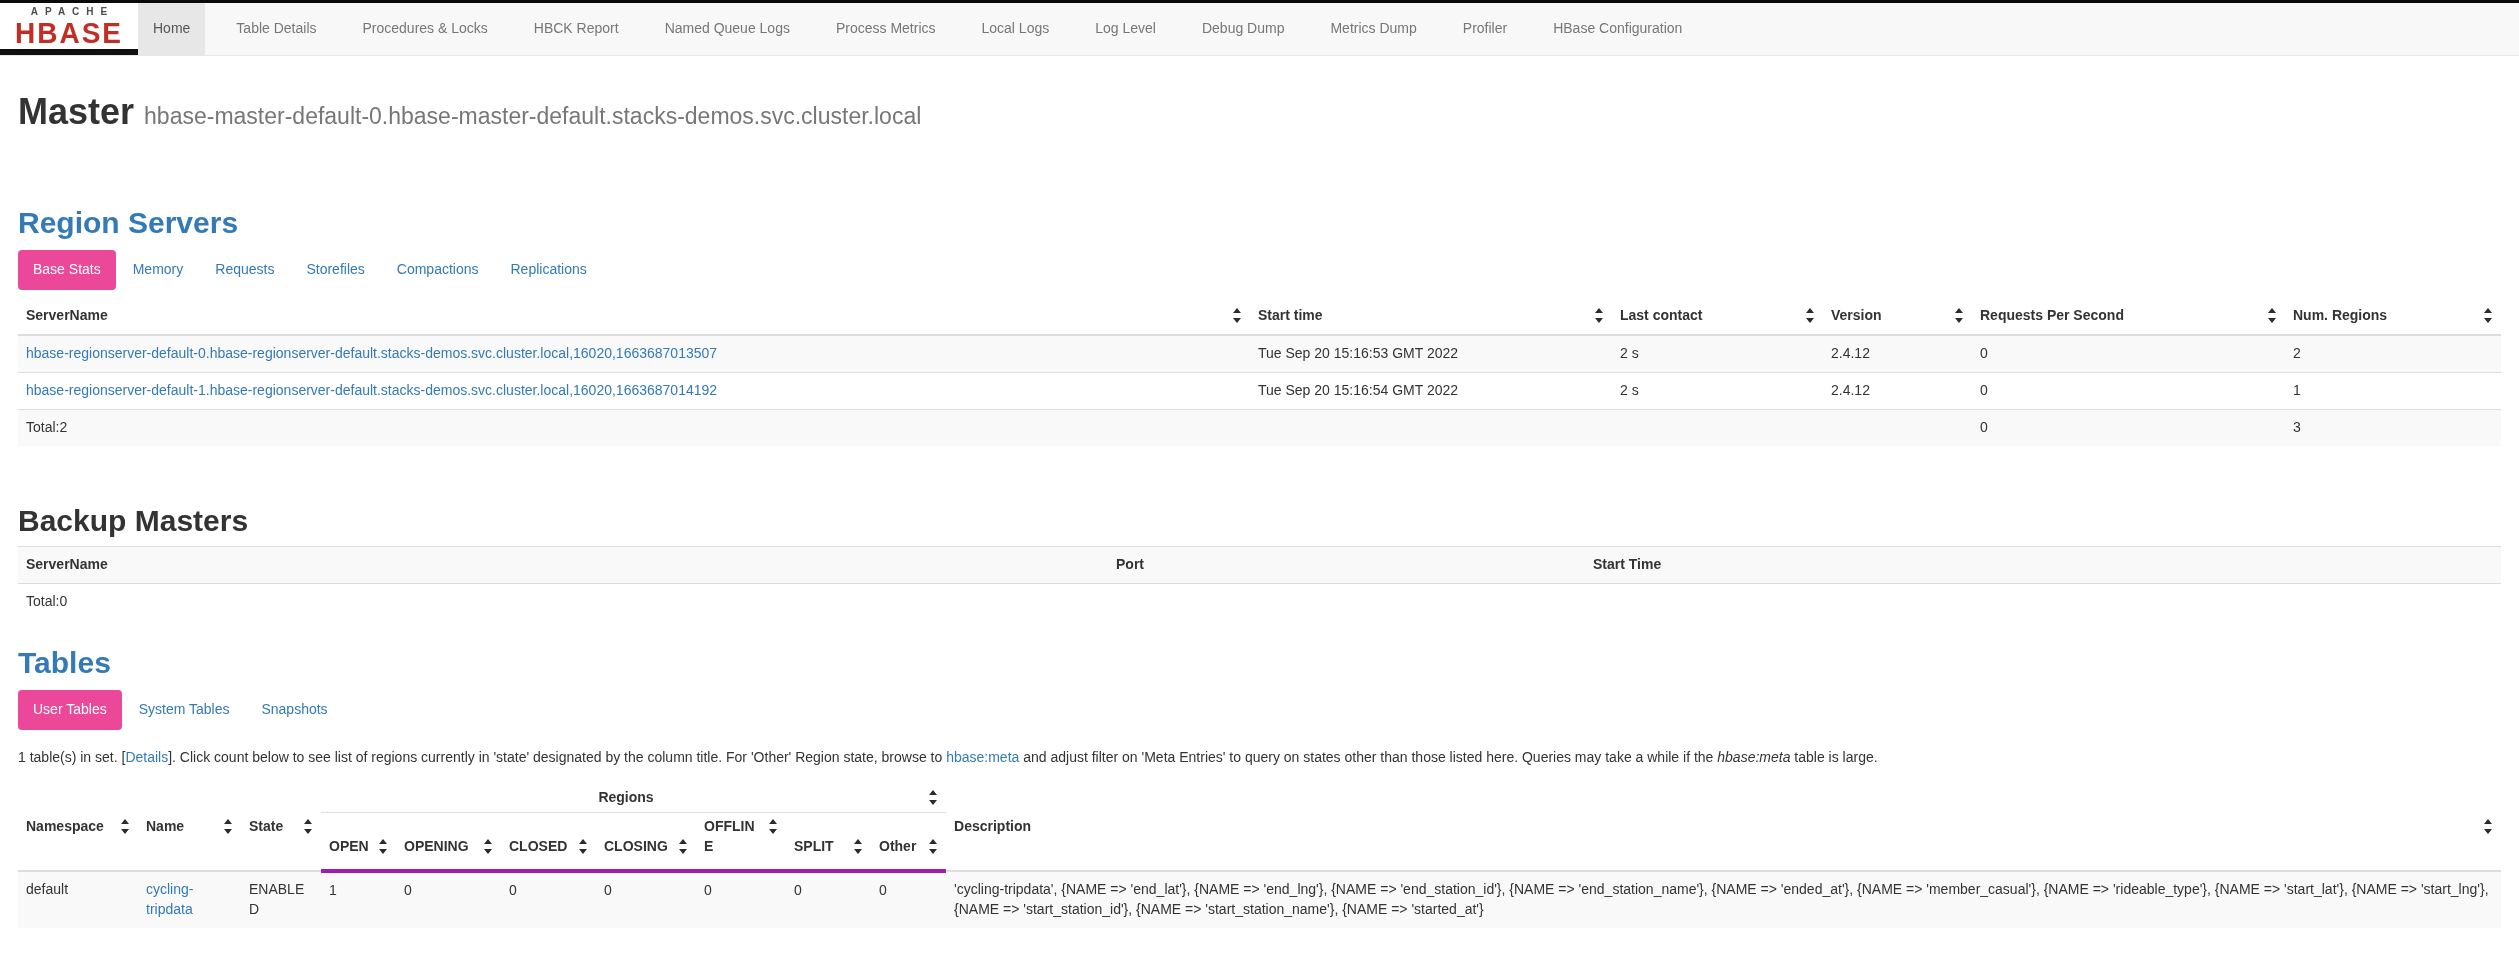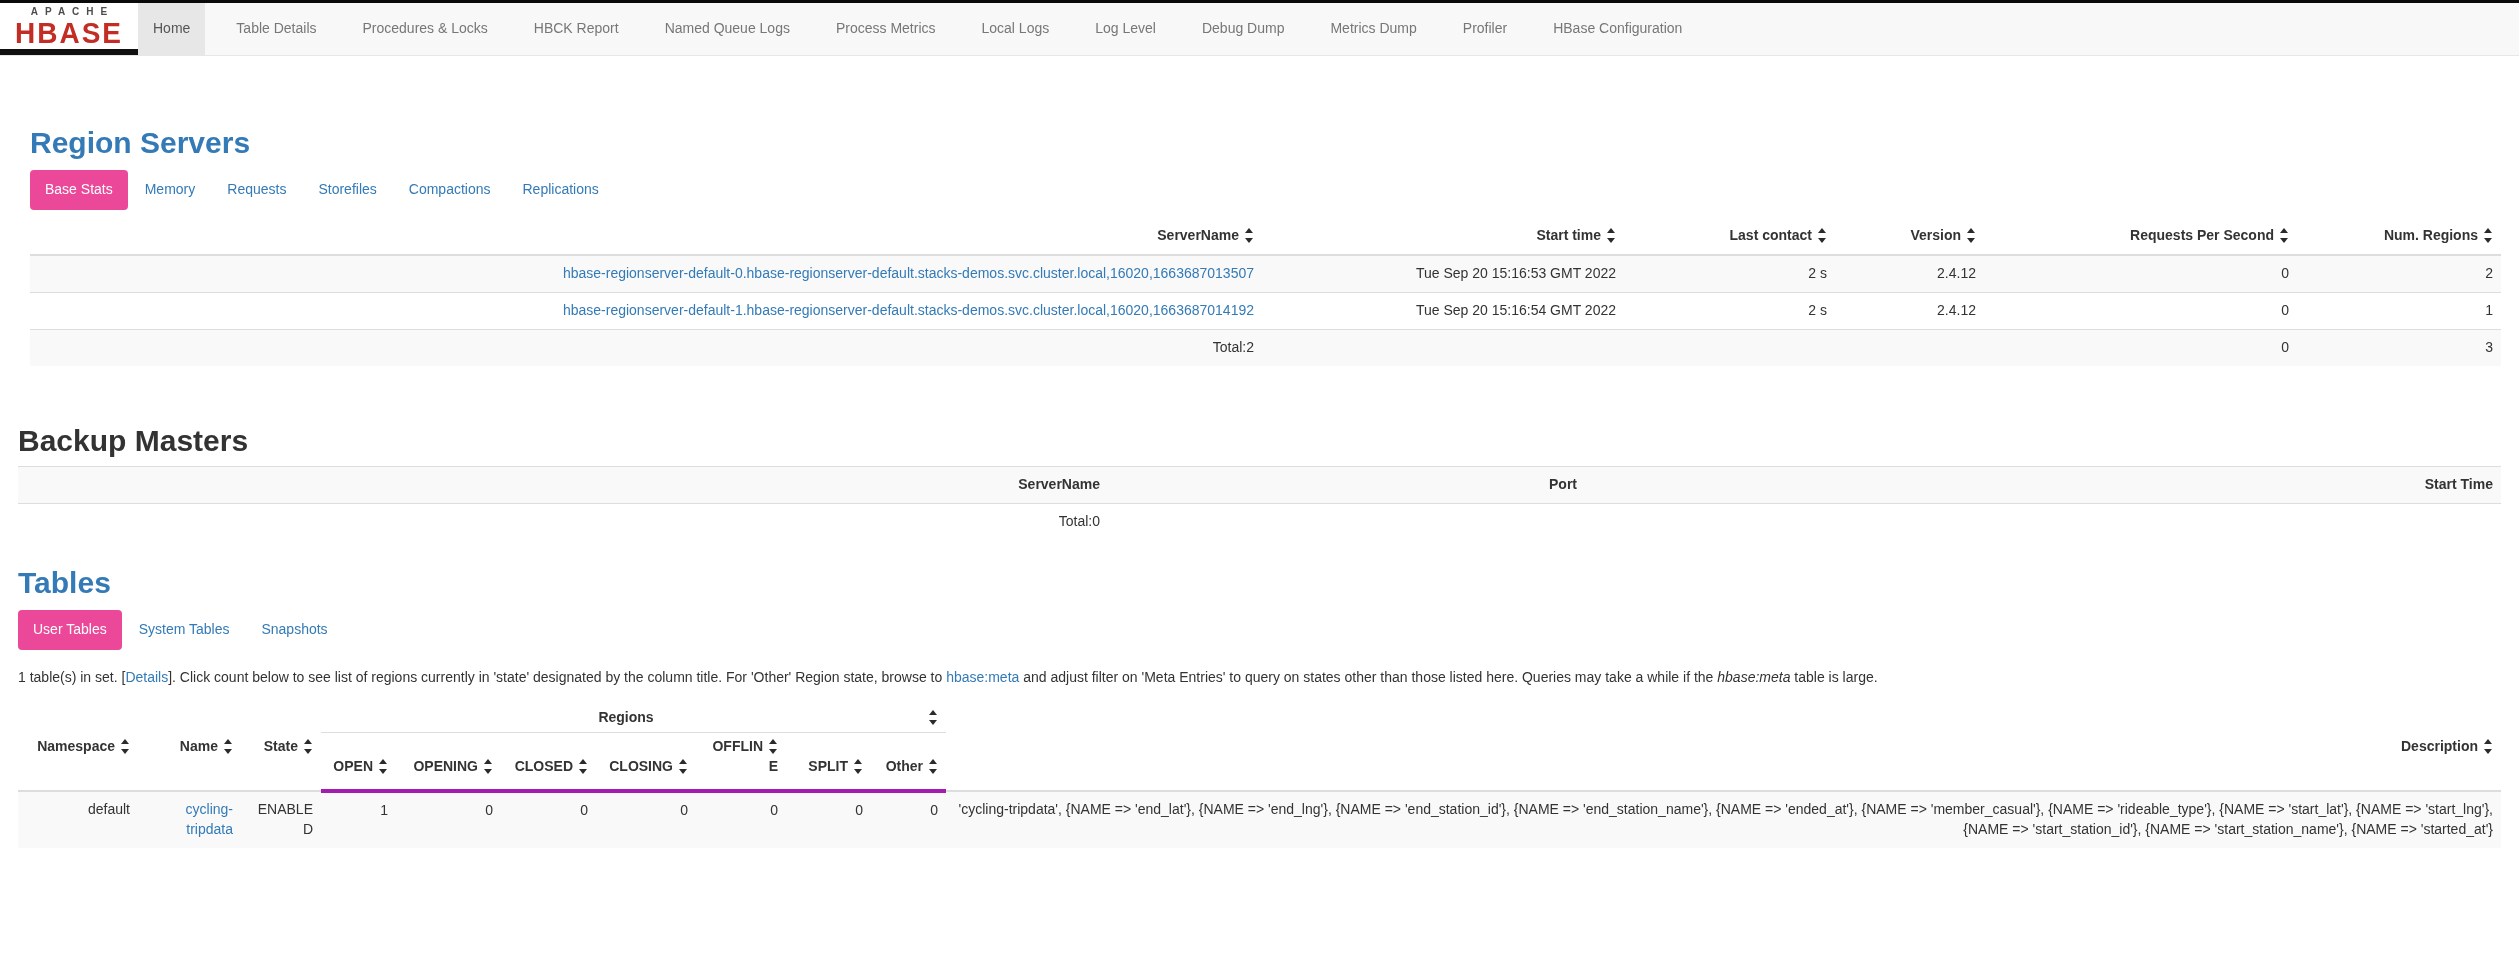--- a/index.html
+++ b/index.html
@@ -17,30 +17,30 @@
   .logo-hbase{font-size:28px;font-weight:bold;letter-spacing:2px;line-height:1;color:#c22e25;transform:scaleY(1.08);}
   .nav-items{display:flex;gap:16px;}
   .nav-item{padding:0 15px;display:flex;align-items:center;color:#777;cursor:pointer;white-space:nowrap;}
   .nav-item.active{background:#e7e7e7;color:#555;}
   
   .page{padding:0 18px;}
   h1{margin:36px 0 0;font-size:36px;font-weight:bold;color:#333;line-height:40px;}
   h1 .subtitle{font-size:23px;color:#777;font-weight:normal;margin-left:10px;}
   h2{font-size:30px;font-weight:bold;margin:0;line-height:34px;color:#333;}
   h2.linked{color:#337ab7;cursor:pointer;}
-  .sec-rs{margin-top:70px;margin-left:12px;}
+  .sec-rs{margin-top:70px;}
   .sec-bm{margin-top:58px;}
   .sec-tables{margin-top:26px;}
   
   .pills{display:flex;margin-top:10px;}
   .pill{padding:10px 15px;margin-right:2px;color:#337ab7;border-radius:4px;cursor:pointer;white-space:nowrap;}
   .pill.active{background:#ec4899;color:#fff;}
   
   table{width:100%;border-collapse:collapse;table-layout:fixed;margin-top:8px;}
-  th,td{padding:8px;text-align:right;vertical-align:top;overflow-wrap:break-word;}
+  th,td{padding:8px;text-align:left;vertical-align:top;overflow-wrap:break-word;}
   thead th{border-bottom:2px solid #ddd;vertical-align:bottom;font-weight:bold;}
   tbody td,tbody th{border-top:1px solid #ddd;}
   tr.striped{background:#f9f9f9;}
   a{color:#337ab7;text-decoration:none;cursor:pointer;}
   
   .sorter{float:right;display:inline-block;width:9px;height:15px;position:relative;margin-left:6px;margin-top:2px;}
   .sorter::before{content:"";position:absolute;top:0;left:0;border-left:4px solid transparent;border-right:4px solid transparent;border-bottom:5px solid #2b2b2b;}
   .sorter::after{content:"";position:absolute;bottom:0;left:0;border-left:4px solid transparent;border-right:4px solid transparent;border-top:5px solid #2b2b2b;}
   
   .bm-header th{font-weight:bold;background:#f9f9f9;border-top:1px solid #ddd;border-bottom:1px solid #ddd;}
@@ -72,20 +72,21 @@
     <div class="nav-item">Log Level</div>
     <div class="nav-item">Debug Dump</div>
     <div class="nav-item">Metrics Dump</div>
     <div class="nav-item">Profiler</div>
     <div class="nav-item">HBase Configuration</div>
   </div>
 </div>
 
 <div class="page">
 
+  <h1><span>Master</span><span class="subtitle">hbase-master-default-0.hbase-master-default.stacks-demos.svc.cluster.local</span></h1>
 
   <div class="sec-rs">
     <h2 class="linked">Region Servers</h2>
     <div class="pills">
       <div class="pill active">Base Stats</div>
       <div class="pill">Memory</div>
       <div class="pill">Requests</div>
       <div class="pill">Storefiles</div>
       <div class="pill">Compactions</div>
       <div class="pill">Replications</div>

